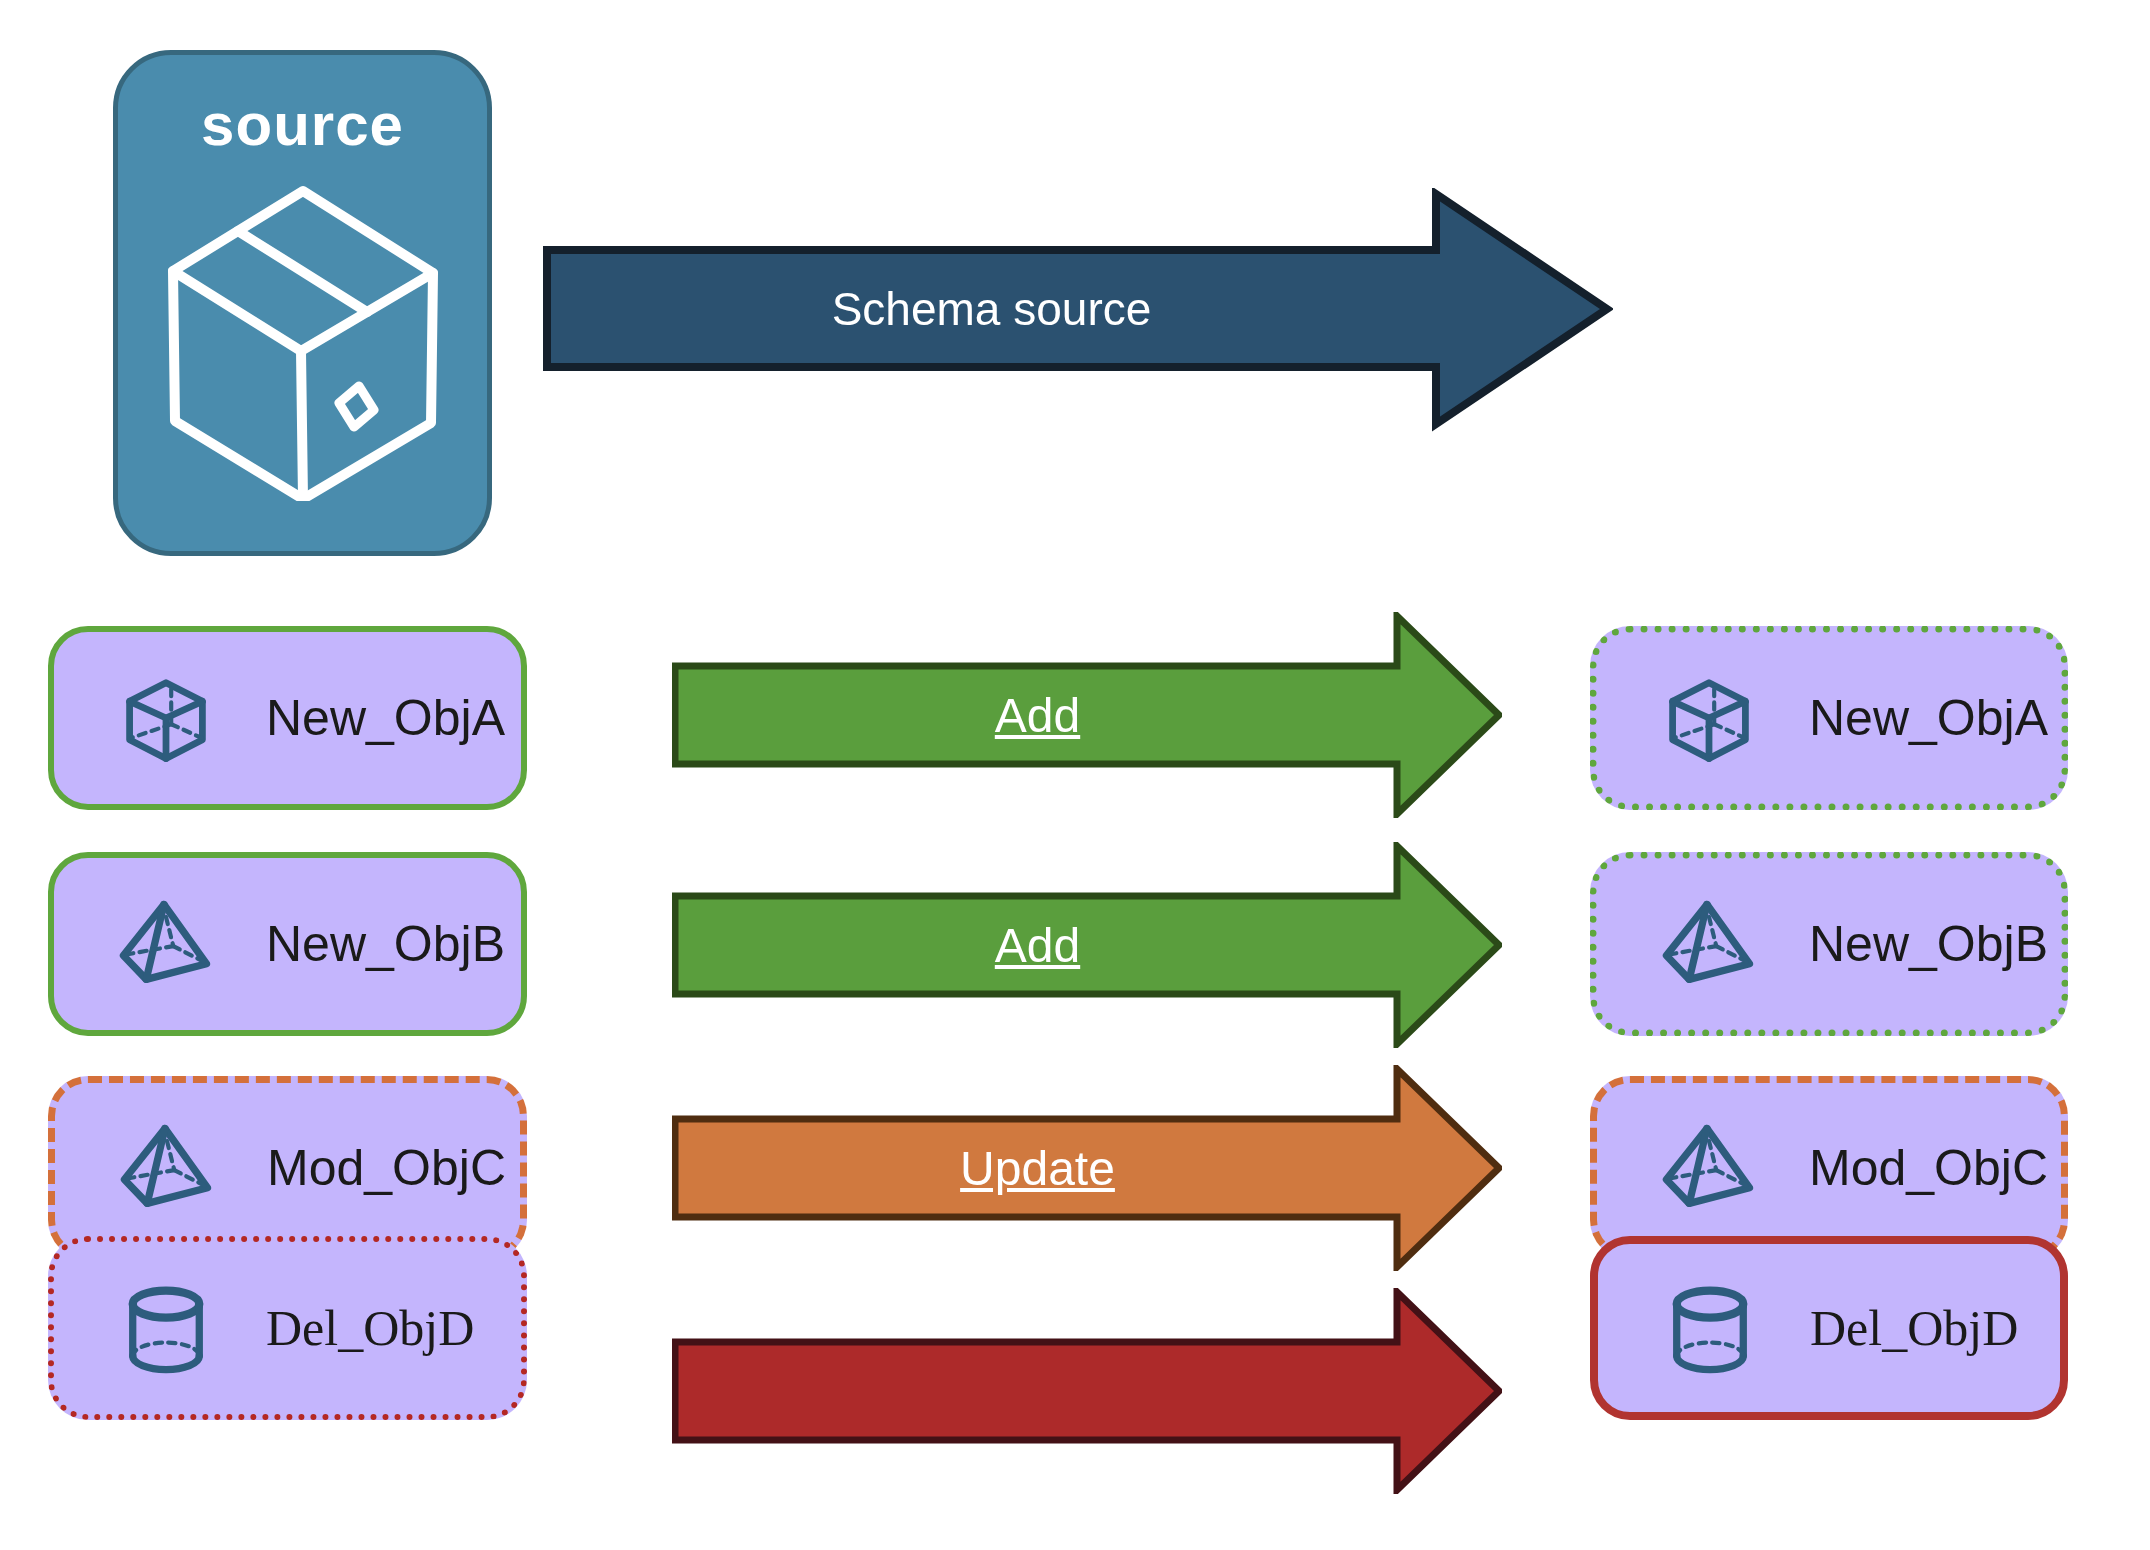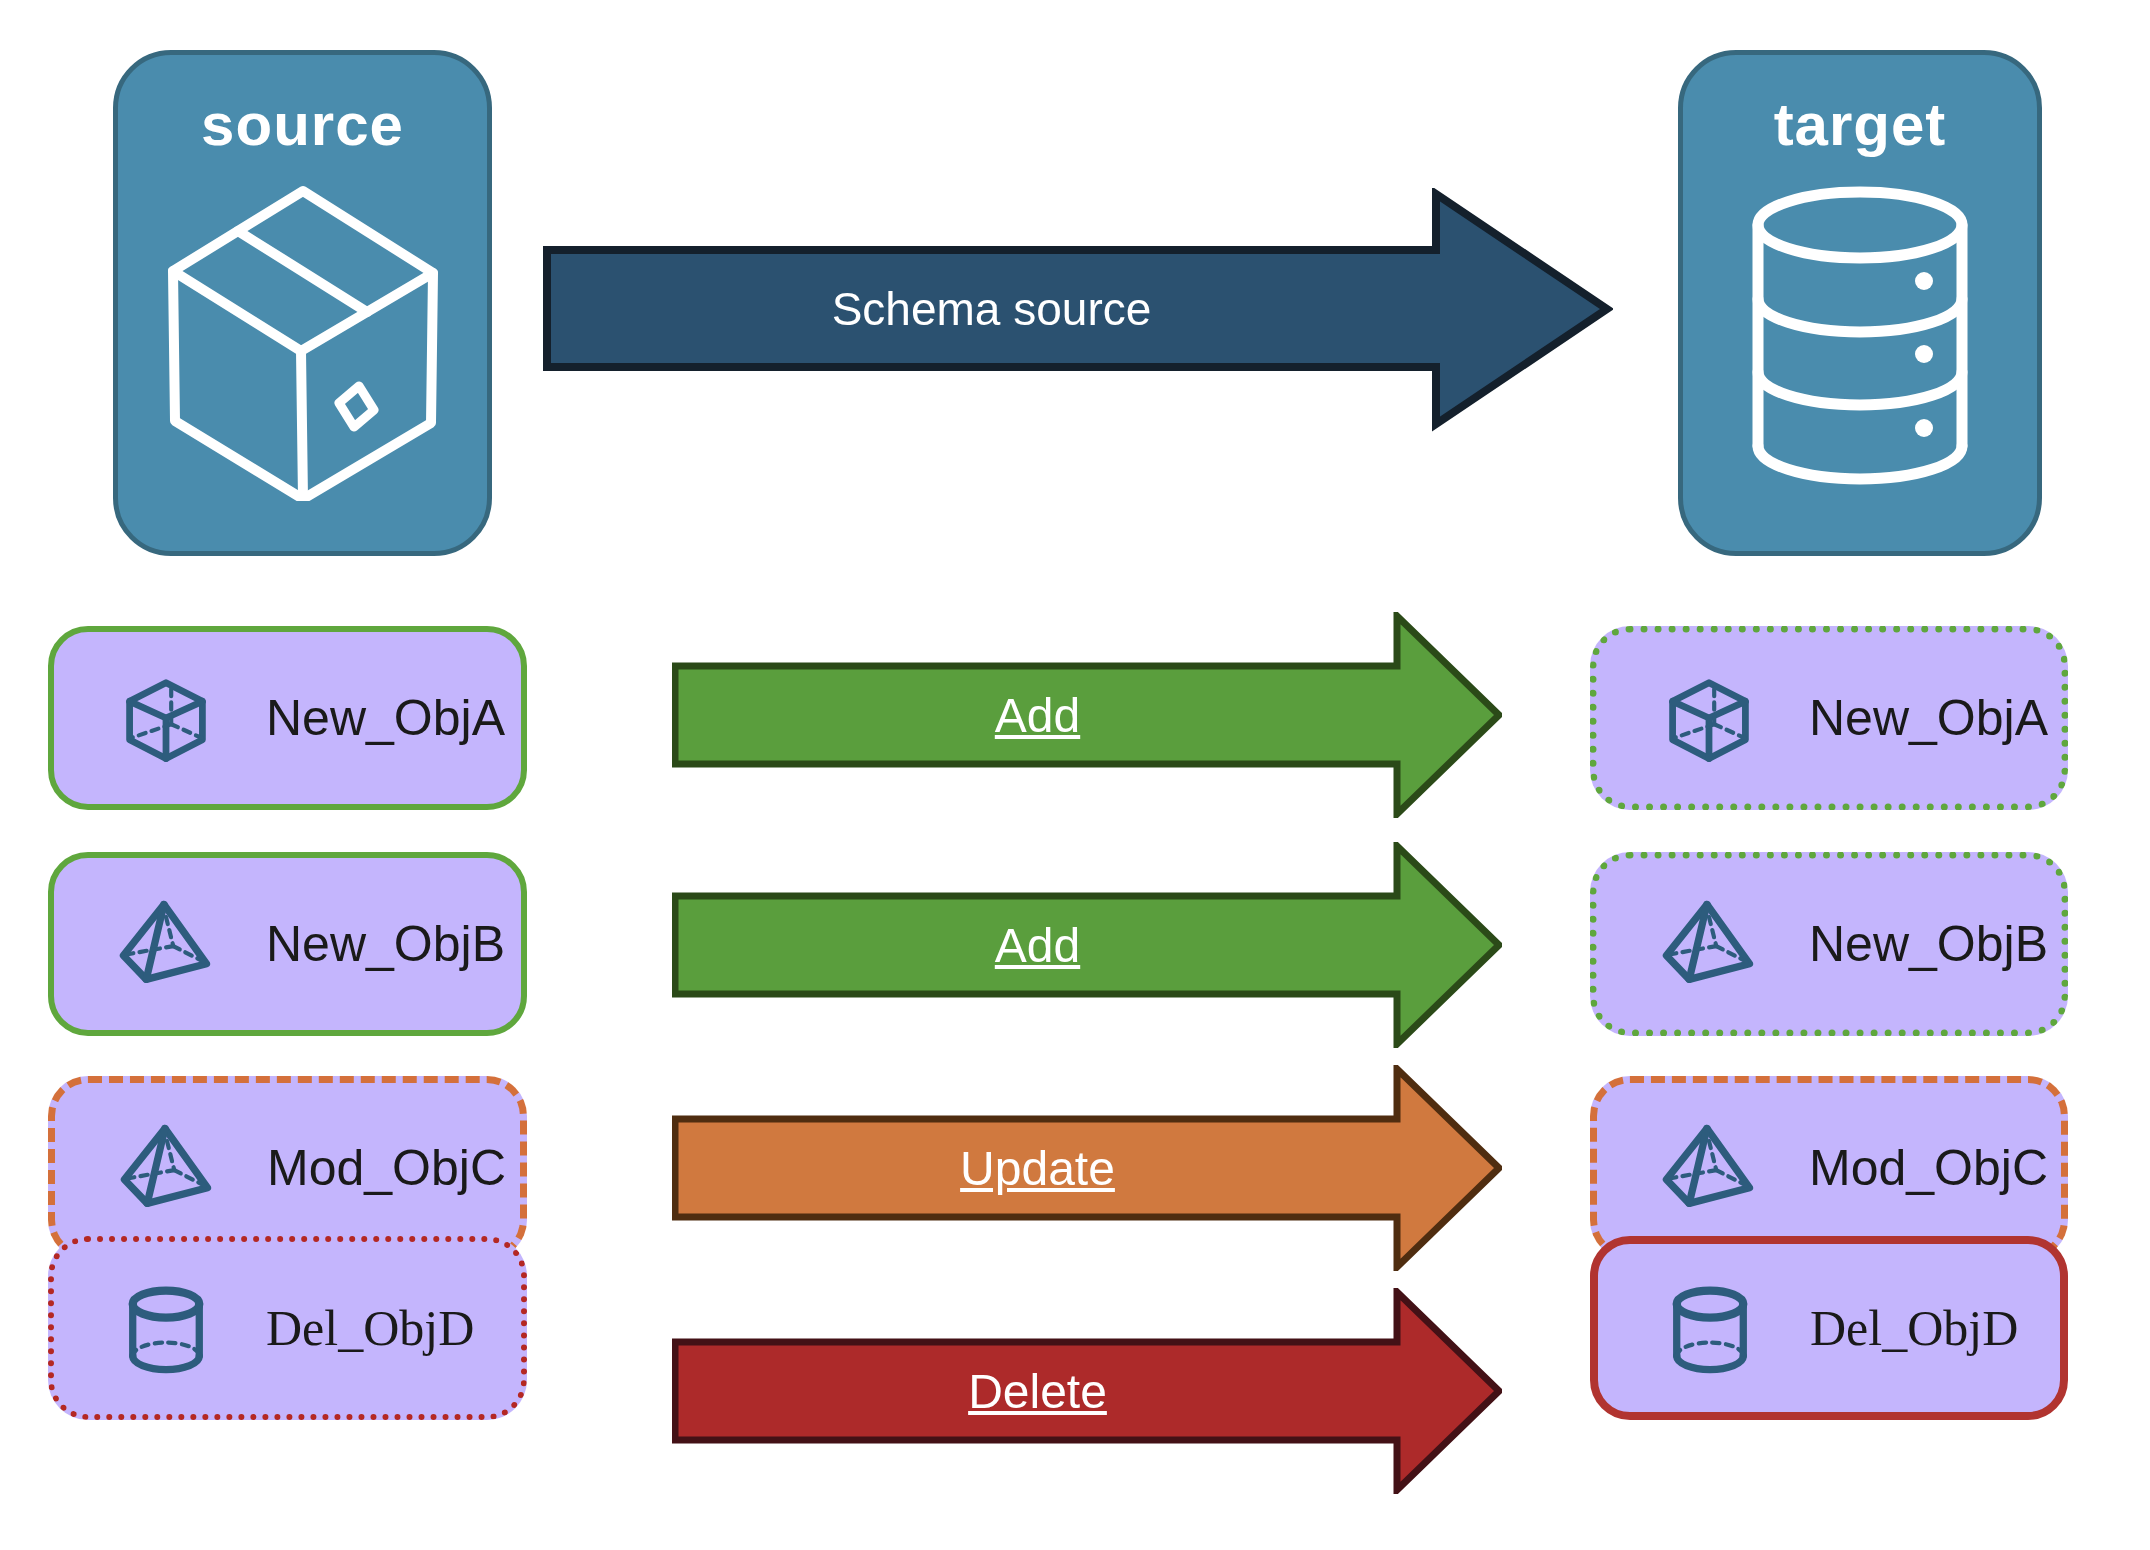--- a/index.html
+++ b/index.html
@@ -125,26 +125,20 @@
     <svg class="node-icon-package">
         <use href="#sym-package"></use>
       </svg>
   </div>
 
   <svg class="compare-arrow" viewBox="0 0 1070 250">
     <polygon points="4,62 893,62 893,6 1064,121 893,236 893,179 4,179"></polygon>
   </svg>
   <div class="compare-label">Schema source</div>
 
-  <div class="node node-target">
-    <div class="node-label">target</div>
-    <svg class="node-icon-db">
-        <use href="#sym-database"></use>
-      </svg>
-  </div>
 
   <div class="objbox obj-left rowtop1 bdr-solid-green">
     <svg class="obj-icon">
         <use href="#sym-cube"></use>
       </svg>
     <span class="obj-label">New_ObjA</span>
   </div>
   <svg class="row-arrow arrtop1 arrow-add" viewBox="0 0 830 206">
     <polygon points="3,54 725,54 725,4 827,103 725,202 725,152 3,152"></polygon>
   </svg>
@@ -192,21 +186,20 @@
 
   <div class="objbox obj-left rowtop4 bdr-dotted-red">
     <svg class="obj-icon">
         <use href="#sym-cylinder"></use>
       </svg>
     <span class="obj-label">Del_ObjD</span>
   </div>
   <svg class="row-arrow arrtop4 arrow-delete" viewBox="0 0 830 206">
     <polygon points="3,54 725,54 725,4 827,103 725,202 725,152 3,152"></polygon>
   </svg>
-  <div class="arrow-label albl4">Delete</div>
   <div class="objbox obj-right rowtop4 bdr-solid-red">
     <svg class="obj-icon">
         <use href="#sym-cylinder"></use>
       </svg>
     <span class="obj-label">Del_ObjD</span>
   </div>
 
 </div>
 
 </body></html>

